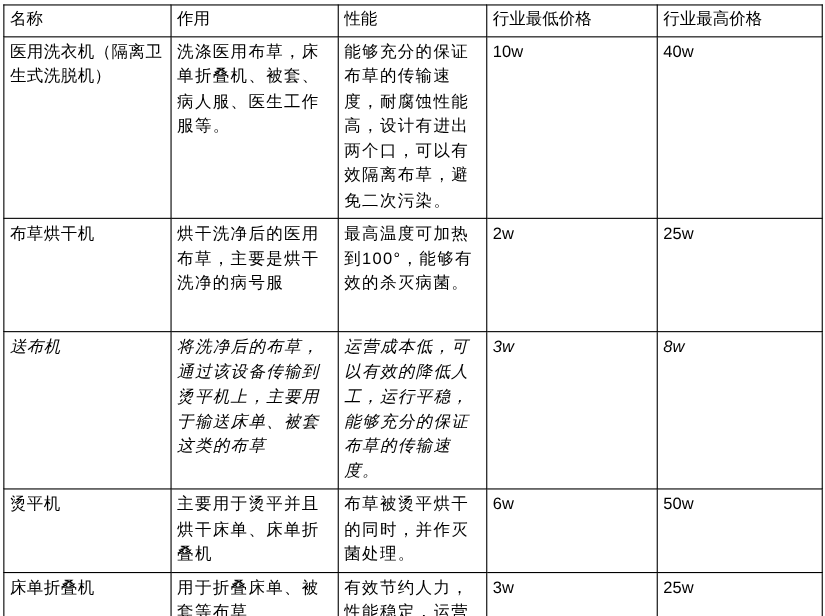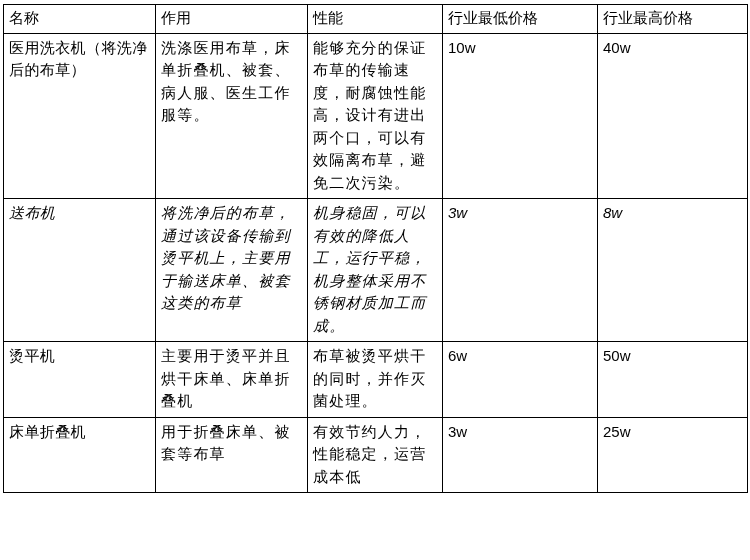--- a/index.html
+++ b/index.html
@@ -81,30 +81,37 @@
       <tr>
         <th>名称</th>
         <th>作用</th>
         <th>性能</th>
         <th>行业最低价格</th>
         <th>行业最高价格</th>
       </tr>
     </thead>
     <tbody>
       <tr class="r0">
-        <td class="name-cell">医用洗衣机（将洗净后的布草）</td>
+        <td class="name-cell">医用洗衣机（隔离卫生式洗脱机）</td>
         <td class="desc-cell">洗涤医用布草，床单折叠机、被套、病人服、医生工作服等。</td>
         <td class="perf-cell">能够充分的保证布草的传输速度，耐腐蚀性能高，设计有进出两个口，可以有效隔离布草，避免二次污染。</td>
         <td class="price-cell">10w</td>
         <td class="price-cell">40w</td>
       </tr>
+      <tr class="r1">
+        <td class="name-cell">布草烘干机</td>
+        <td class="desc-cell">烘干洗净后的医用布草，主要是烘干洗净的病号服</td>
+        <td class="perf-cell">最高温度可加热到100°，能够有效的杀灭病菌。</td>
+        <td class="price-cell">2w</td>
+        <td class="price-cell">25w</td>
+      </tr>
       <tr class="r2">
         <td class="name-cell">送布机</td>
         <td class="desc-cell">将洗净后的布草，通过该设备传输到烫平机上，主要用于输送床单、被套这类的布草</td>
-        <td class="perf-cell">机身稳固，可以有效的降低人工，运行平稳，机身整体采用不锈钢材质加工而成。</td>
+        <td class="perf-cell">运营成本低，可以有效的降低人工，运行平稳，能够充分的保证布草的传输速度。</td>
         <td class="price-cell">3w</td>
         <td class="price-cell">8w</td>
       </tr>
       <tr class="r3">
         <td class="name-cell">烫平机</td>
         <td class="desc-cell">主要用于烫平并且烘干床单、床单折叠机</td>
         <td class="perf-cell">布草被烫平烘干的同时，并作灭菌处理。</td>
         <td class="price-cell">6w</td>
         <td class="price-cell">50w</td>
       </tr>

